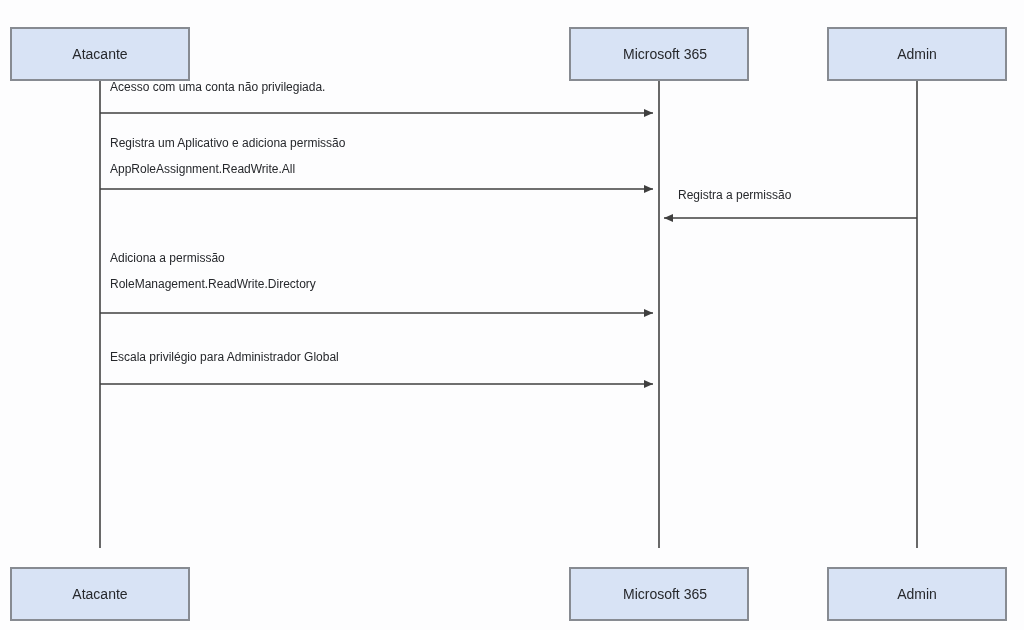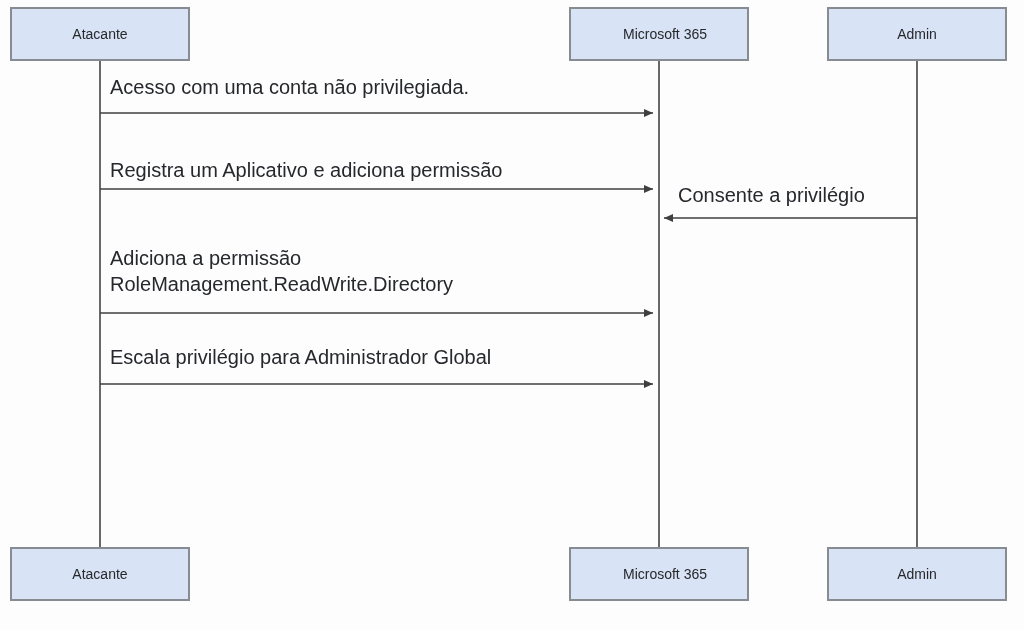--- a/index.html
+++ b/index.html
@@ -35,36 +35,37 @@
     width: 180px;
     height: 54px;
     box-sizing: border-box;
     background: var(--actor-fill, #d8e3f5);
     border: 2px solid var(--actor-border, #878b92);
     display: flex;
     align-items: center;
     justify-content: center;
     font-size: 14px;
     color: var(--text, #26282c);
+    margin-top: 20px;
   }
   .actor.row-top { top: 7px; }
   .actor.row-bottom { top: 547px; }
   .actor.col-0 { left: 10px; }
   .actor.col-1 { left: 569px; padding-left: 12px; }
   .actor.col-2 { left: 827px; text-align: center; }
   .msg {
     position: absolute;
-    font-size: 20px;
+    font-size: 12px;
     line-height: 26px;
     color: var(--text, #26282c);
     white-space: nowrap;
   }
   .msg span { display: block; }
   .msg-1 { left: 110px; top: 74px; }
-  .msg-2 { left: 110px; top: 130px; margin-top: 27px; }
+  .msg-2 { left: 110px; top: 130px; }
   .msg-3 { left: 678px; top: 182px; }
   .msg-4 { left: 110px; top: 245px; }
   .msg-5 { left: 110px; top: 344px; }
 </style>
 </head>
 <body>
 
 <div class="canvas">
 
   <svg class="layer" width="1024" height="630" viewBox="0 0 1024 630" xmlns="http://www.w3.org/2000/svg">
@@ -93,23 +94,24 @@
   </div>
   <div class="actor row-top col-2">
     <span>Admin</span>
   </div>
 
   <div class="msg msg-1">
     <span>Acesso com uma conta não privilegiada.</span>
   </div>
   <div class="msg msg-2">
     <span>Registra um Aplicativo e adiciona permissão</span>
+    <span>AppRoleAssignment.ReadWrite.All</span>
   </div>
   <div class="msg msg-3">
-    <span>Consente a privilégio</span>
+    <span>Registra a permissão</span>
   </div>
   <div class="msg msg-5">
     <span>Escala privilégio para Administrador Global</span>
   </div>
   <div class="msg msg-4">
     <span>Adiciona a permissão</span>
     <span>RoleManagement.ReadWrite.Directory</span>
   </div>
 
   <div class="actor row-bottom col-0">

